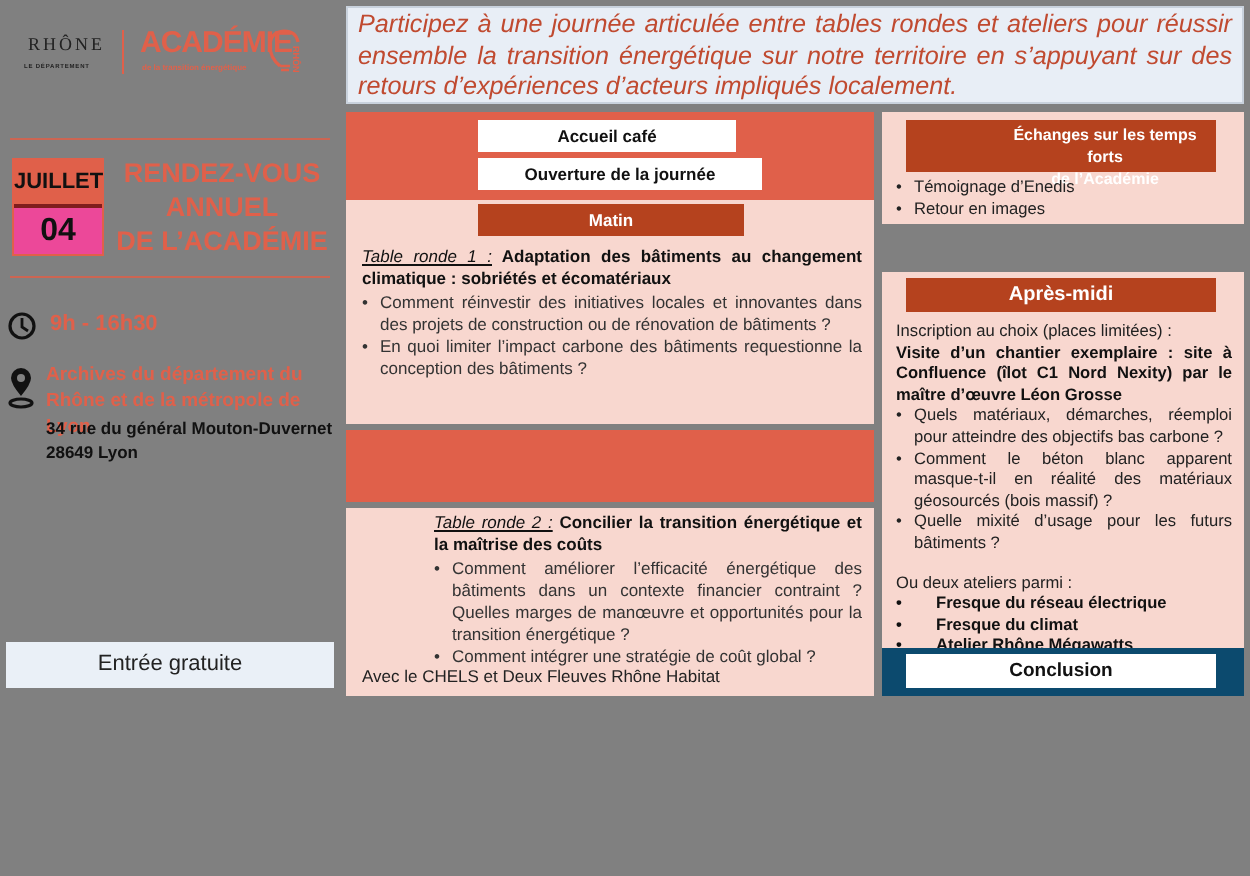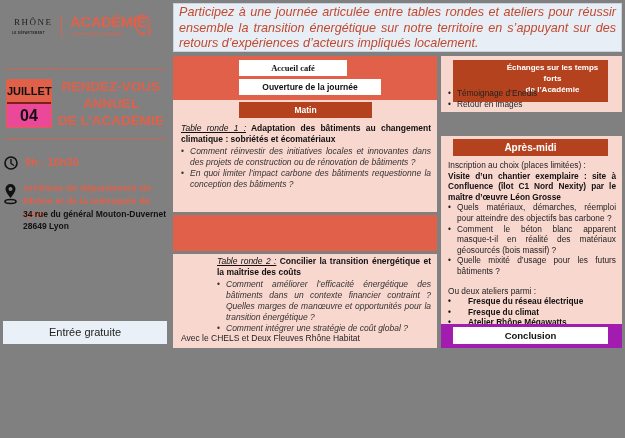--- a/index.html
+++ b/index.html
@@ -39,29 +39,29 @@
   .pink { background: #f8d7cf; }
   .darkbar { position: absolute; background: #b5421e; color: #fff; font-weight: bold; text-align: center; }
   .lc-matin { left: 173px; top: 100px; width: 264px; height: 112px; }
   .lc-mid { left: 173px; top: 215px; width: 264px; height: 36px; background: #e0604a; }
   .lc-aft { left: 173px; top: 254px; width: 264px; height: 94px; }
 
   .tr { position: absolute; left: 8px; right: 6px; font-size: 8.5px; line-height: 11px; color: #111; }
   .tr-title { font-weight: bold; text-align: justify; }
   .tr-title .u { text-decoration: underline; font-style: italic; font-weight: normal; }
   .tr ul { list-style: none; margin-top: 1px; }
-  .tr li { position: relative; padding-left: 9px; font-style: italic; color: #333; text-align: justify; }
+  .tr li { position: relative; padding-left: 9px; color: #333; text-align: justify; }
   .tr li::before { content: "•"; position: absolute; left: 0; font-style: normal; }
   .avec { position: absolute; left: 8px; font-size: 8.5px; color: #222; }
 
   
   .rc-top { left: 441px; top: 56px; width: 181px; height: 56px; }
   .rc-dej { left: 441px; top: 112px; width: 181px; height: 24px; background: #e0604a; margin-top: 42px; }
   .rc-aft { left: 441px; top: 136px; width: 181px; height: 188px; }
-  .rc-concl { left: 441px; top: 324px; width: 181px; height: 24px; background: #a21caf; }
+  .rc-concl { left: 441px; top: 324px; width: 181px; height: 24px; background: #0c4a6e; }
   .rtext { position: absolute; left: 7px; right: 6px; font-size: 8.3px; line-height: 10.6px; color: #222; }
   .rtext ul { list-style: none; }
   .rtext li { position: relative; padding-left: 9px; text-align: justify; }
   .rtext li::before { content: "•"; position: absolute; left: 0; }
   .bold { font-weight: bold; color: #111; }
   .justify { text-align: justify; }
   .ateliers li { padding-left: 20px; font-weight: bold; color: #111; }
 </style>
 </head>
 <body>
@@ -108,21 +108,21 @@
 <div class="abs address">
   <div>34 rue du général Mouton-Duvernet</div>
   <div>28649 Lyon</div>
 </div>
 
 <div class="abs free">Entrée gratuite</div>
 
 <div class="abs intro">Participez à une journée articulée entre tables rondes et ateliers pour réussir ensemble la transition énergétique sur notre territoire en s’appuyant sur des retours d’expériences d’acteurs impliqués localement.</div>
 
 <div class="abs lc-top">
-  <div class="wbtn" style="left:66px;top:4px;width:108px;height:16px;line-height:16px;font-family:Liberation Serif, serif;">Accueil café</div>
+  <div class="wbtn" style="left:66px;top:4px;width:129px;height:16px;line-height:16px;">Accueil café</div>
   <div class="wbtn" style="left:66px;top:23px;width:142px;height:16px;line-height:16px;">Ouverture de la journée</div>
 </div>
 
 <div class="abs lc-matin pink">
   <div class="darkbar" style="left:66px;top:2px;width:133px;height:16px;line-height:16px;font-size:8.5px;">Matin</div>
   <div class="tr" style="top:23px;">
     <div class="tr-title"><span class="u">Table ronde 1 :</span><span> Adaptation des bâtiments au changement climatique : sobriétés et écomatériaux</span></div>
     <ul>
       <li>Comment réinvestir des initiatives locales et innovantes dans des projets de construction ou de rénovation de bâtiments  ?</li>
       <li>En quoi limiter l’impact carbone des bâtiments requestionne la conception des bâtiments ?</li>
@@ -137,21 +137,21 @@
     <div class="tr-title"><span class="u">Table ronde 2 :</span><span> Concilier la transition énergétique et la maîtrise des coûts</span></div>
     <ul>
       <li>Comment améliorer l’efficacité énergétique des bâtiments dans un contexte financier contraint ? Quelles marges de manœuvre et opportunités pour la transition énergétique ?</li>
       <li>Comment intégrer une stratégie de coût global ?</li>
     </ul>
   </div>
   <div class="avec" style="top:79px;">Avec le CHELS et Deux Fleuves Rhône Habitat</div>
 </div>
 
 <div class="abs rc-top pink">
-  <div class="darkbar" style="left:12px;top:4px;width:155px;height:42px;font-size:8px;line-height:11px;padding-top:2px;padding-left:44px;">
+  <div class="darkbar" style="left:12px;top:4px;width:155px;height:26px;font-size:8px;line-height:11px;padding-top:2px;padding-left:44px;">
     <div>Échanges sur les temps forts</div>
     <div>de l’Académie</div>
   </div>
   <div class="rtext" style="top:32px;">
     <ul>
       <li>Témoignage d’Enedis</li>
       <li>Retour en images</li>
     </ul>
   </div>
 </div>

